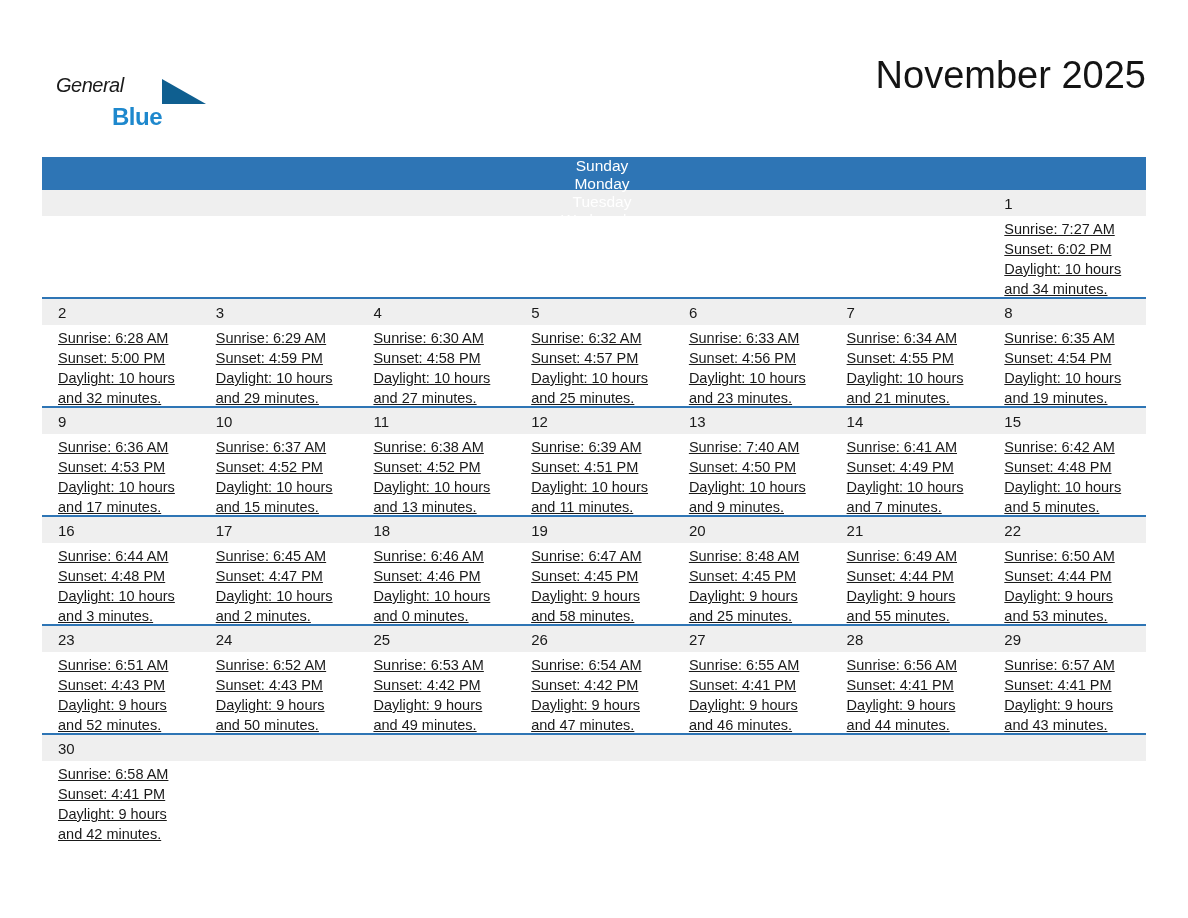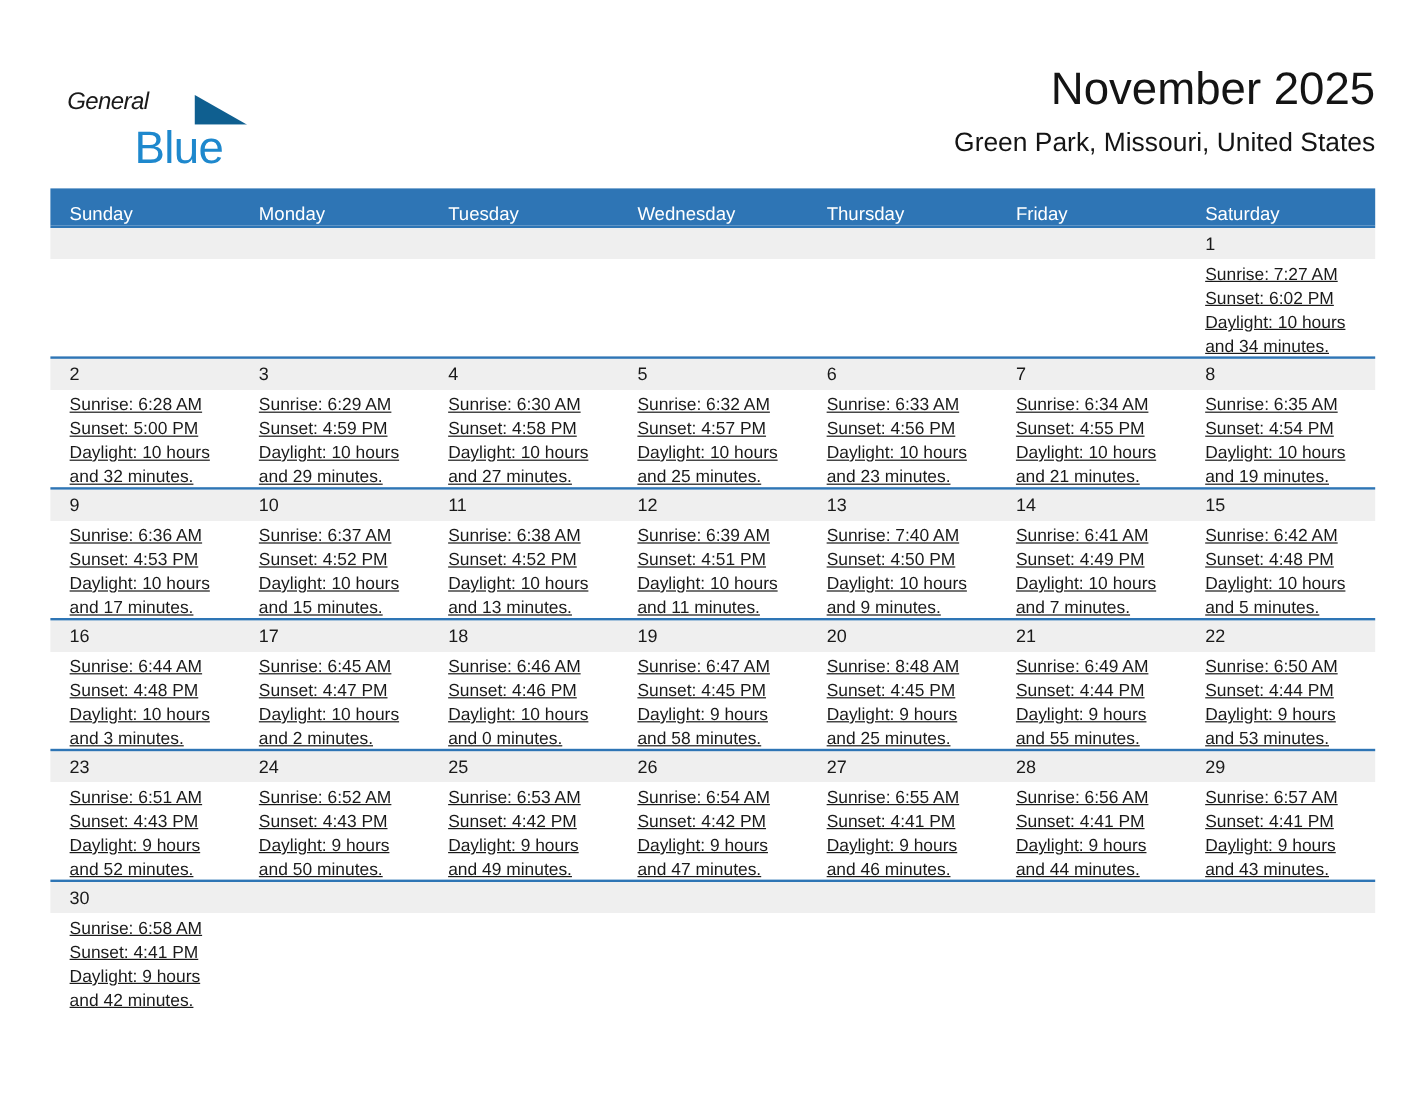--- a/index.html
+++ b/index.html
@@ -23,32 +23,32 @@
     font-style: italic;
   }
   .lg-triangle {
     position: absolute; left: 106px; top: 5px;
     width: 44px; height: 25px;
     background: var(--logo-triangle);
     clip-path: polygon(0 0, 100% 100%, 0 100%);
   }
   .lg-blue {
     position: absolute; left: 56px; top: 29px;
-    font-size: 38px; font-weight: 400; letter-spacing: -0.5px;
+    font-size: 24px; font-weight: 700; letter-spacing: -0.5px;
     color: var(--logo-blue);
   }
 
   .titles { position: absolute; right: 0; top: 54px; text-align: right; }
   .title { font-size: 38px; color: #141414; }
   .subtitle { font-size: 22px; margin-top: 9px; color: #141414; }
 
   
   .weekdays {
-    display: flex; height: 31px; align-items: flex-end;
-    background: var(--accent); color: #ffffff;
+    display: flex; height: 31px; align-items: center;
+    background: var(--accent); color: #ffffff; flex-direction: column;
   }
   .wd { flex: 1; padding-left: 16px; font-size: 15.5px; }
 
   .week {
     display: flex;
     height: 109px;
     border-top: 2px solid var(--accent);
     background: linear-gradient(to bottom, var(--band-gray) 0px, var(--band-gray) 26px, #ffffff 26px);
   }
   .cell { flex: 1; padding: 0 4px 0 16px; overflow: hidden; }
@@ -61,21 +61,20 @@
 
 <div class="page">
   <div class="top">
     <div class="logo">
       <span class="lg-general">General</span>
       <span class="lg-triangle"></span>
       <span class="lg-blue">Blue</span>
     </div>
     <div class="titles">
       <div class="title">November 2025</div>
-      <div class="subtitle">Green Park, Missouri, United States</div>
     </div>
   </div>
 
   <div class="cal">
     <div class="weekdays" id="weekdays">
         <div class="wd">Sunday</div>
         <div class="wd">Monday</div>
         <div class="wd">Tuesday</div>
         <div class="wd">Wednesday</div>
         <div class="wd">Thursday</div>

